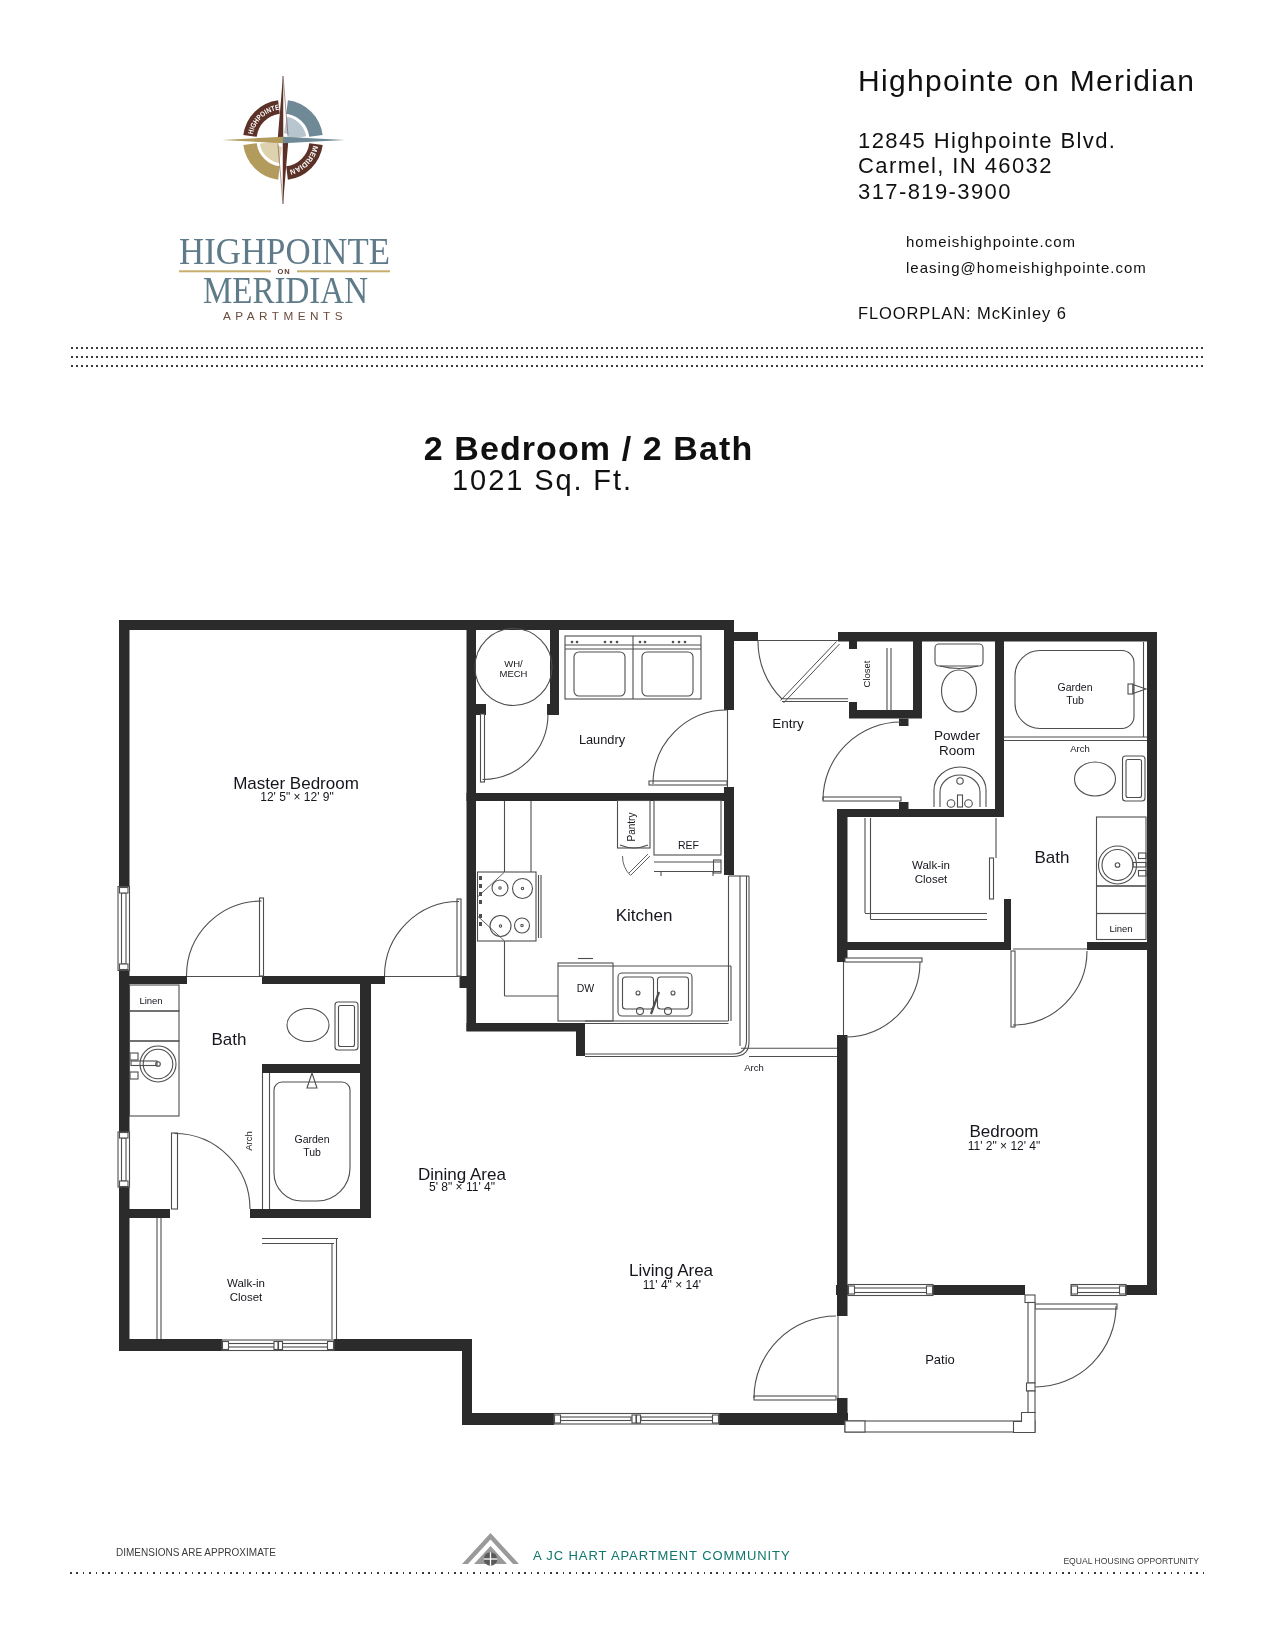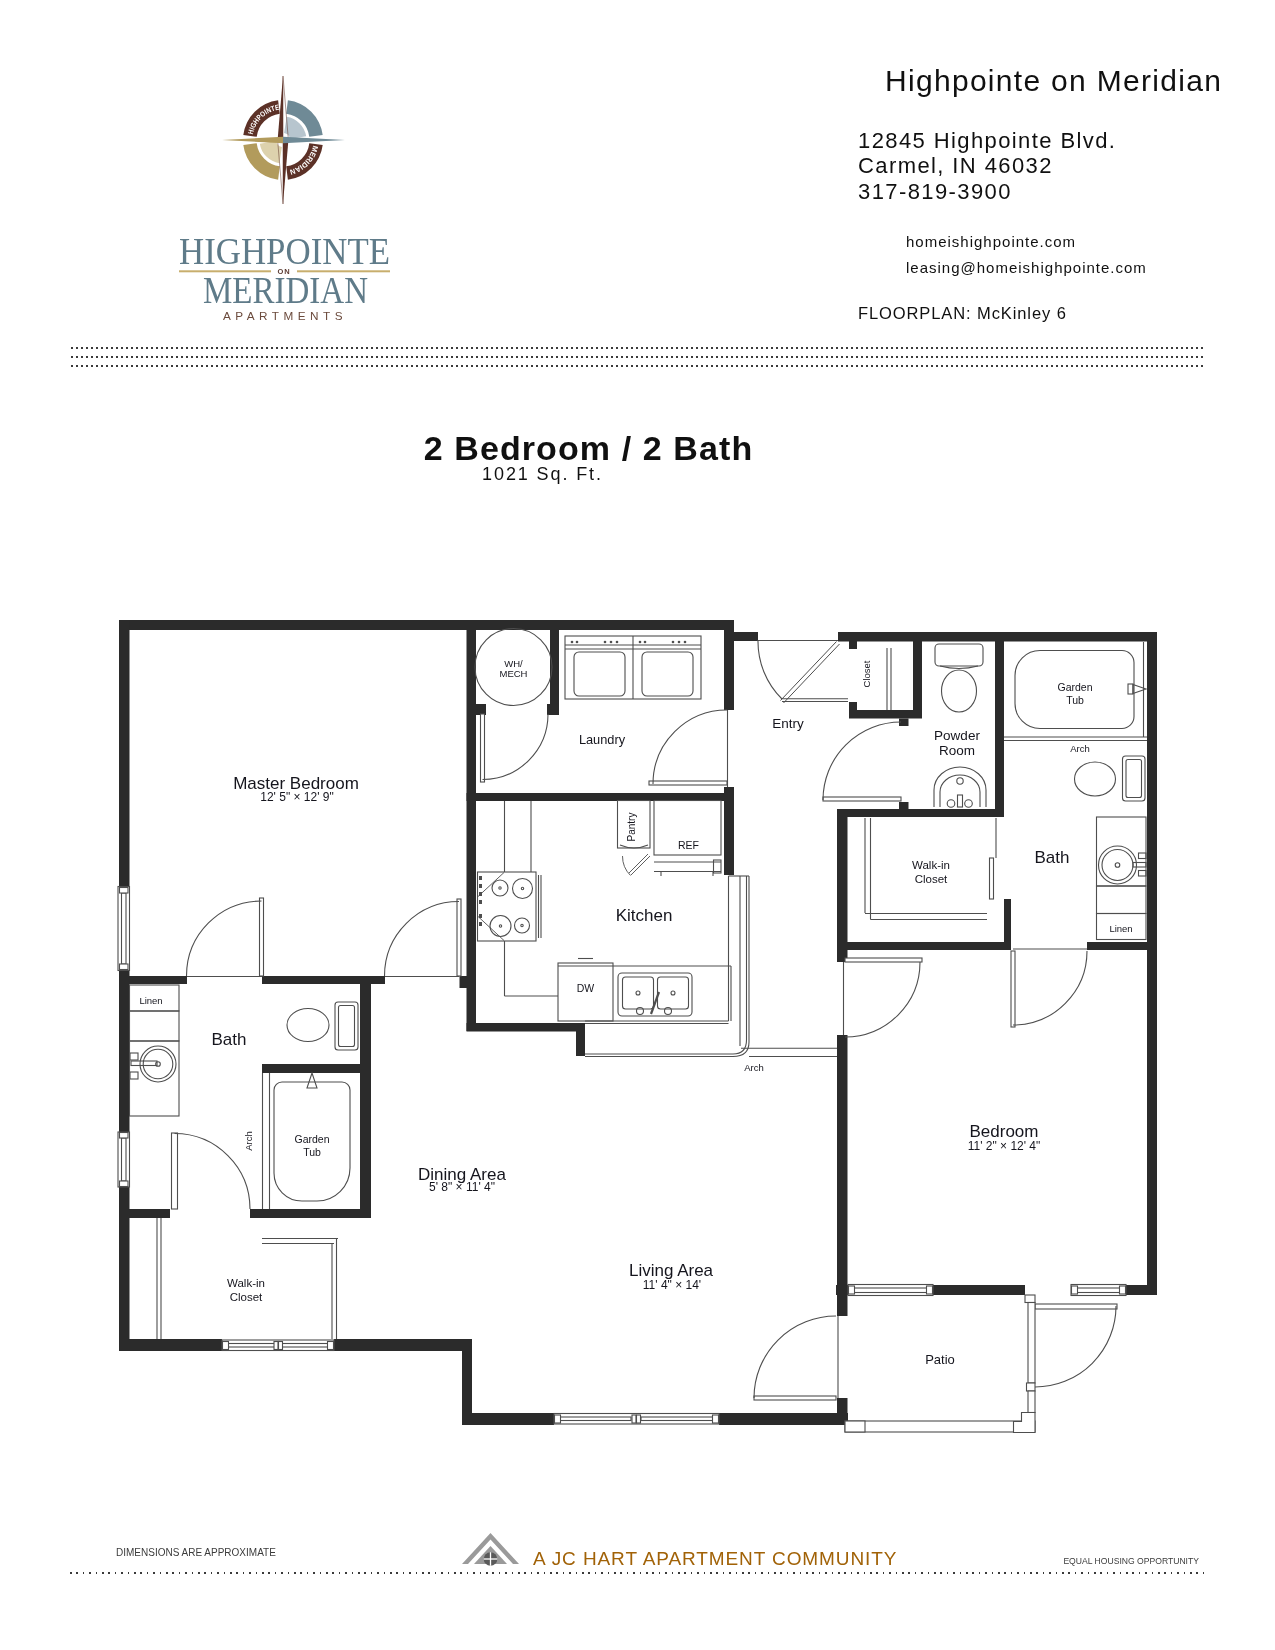--- a/index.html
+++ b/index.html
@@ -8,31 +8,31 @@
   .abs{position:absolute;}
   .dotrow{position:absolute;height:2px;
     background-image:repeating-linear-gradient(90deg,#3a3a3a 0,#3a3a3a 2px,transparent 2px,transparent 5px);}
   .dotrow2{position:absolute;height:1.6px;
     background-image:repeating-linear-gradient(90deg,#3a3a3a 0,#3a3a3a 1.6px,transparent 1.6px,transparent 6.4px);}
   .hdr{color:#101010;}
 </style>
 </head>
 <body>
 
-<div class="abs hdr" style="left:858px;top:64px;font-size:30px;letter-spacing:1.3px;margin-left:27px;">Highpointe on Meridian</div>
+<div class="abs hdr" style="left:858px;top:64px;font-size:30px;letter-spacing:1.3px;">Highpointe on Meridian</div>
 <div class="abs hdr" style="left:858px;top:128px;font-size:22px;letter-spacing:1.4px;line-height:25.4px;">12845 Highpointe Blvd.<br>Carmel, IN 46032<br>317-819-3900</div>
 <div class="abs hdr" style="left:906px;top:229px;font-size:15px;letter-spacing:1.0px;line-height:25.6px;">homeishighpointe.com<br>leasing@homeishighpointe.com</div>
 <div class="abs hdr" style="left:858px;top:304px;font-size:16.5px;letter-spacing:0.9px;">FLOORPLAN: McKinley 6</div>
 
 <div class="dotrow" style="left:71px;top:347px;width:1133px;"></div>
 <div class="dotrow" style="left:71px;top:356px;width:1133px;"></div>
 <div class="dotrow" style="left:71px;top:365px;width:1133px;"></div>
 
 <div class="abs" style="left:0;top:429px;width:1177px;text-align:center;font-size:34px;font-weight:bold;letter-spacing:1.1px;color:#101010;">2 Bedroom / 2 Bath</div>
-<div class="abs" style="left:0;top:464px;width:1085px;text-align:center;font-size:18px;letter-spacing:1.9px;color:#101010;">1021 Sq. Ft.</div>
+<div class="abs" style="left:0;top:464px;width:1085px;text-align:center;font-size:29px;letter-spacing:1.9px;color:#101010;">1021 Sq. Ft.</div>
 
 <svg class="abs" style="left:0;top:0;" width="600" height="350" viewBox="0 0 600 350">
 
   <g>
 
     <path d="M 287.88 100.30 A 40 40 0 0 1 322.70 135.12 L 309.30 136.77 A 26.5 26.5 0 0 0 286.23 113.70 Z" fill="#6f8a96"></path>
 
     <path d="M 286.68 116.79 A 23.5 23.5 0 0 1 306.21 136.32 L 289.91 138.90 A 7 7 0 0 0 284.10 133.09 Z" fill="#b7c5ce"></path>
 
     <path d="M 278.12 179.70 A 40 40 0 0 1 243.30 144.88 L 256.70 143.23 A 26.5 26.5 0 0 0 279.77 166.30 Z" fill="#b29b5c"></path>
@@ -399,14 +399,14 @@
 
 <div class="abs" style="left:76px;top:1546.5px;font-size:10px;letter-spacing:0;color:#3c3c3c;margin-left:40px;">DIMENSIONS ARE APPROXIMATE</div>
 <div class="abs" style="right:76px;top:1547.5px;font-size:8.6px;letter-spacing:0;color:#3c3c3c;margin-top:8px;">EQUAL HOUSING OPPORTUNITY</div>
 <svg class="abs" style="left:461px;top:1530px;" width="62" height="36" viewBox="0 0 62 36">
   <path d="M 1 34 L 29.5 3 L 58 34 L 52 34 L 29.5 9.5 L 7 34 Z" fill="#9a9a9a"></path>
   <path d="M 13 34 L 29.5 16 L 46 34 Z" fill="#9a9a9a"></path>
   <circle cx="29.5" cy="29" r="6.8" fill="#5a5a5a"></circle>
   <line x1="22.7" y1="29" x2="36.3" y2="29" stroke="#fff" stroke-width="1.3"></line>
   <line x1="29.5" y1="22.2" x2="29.5" y2="35.8" stroke="#fff" stroke-width="1.3"></line>
 </svg>
-<div class="abs" style="left:533px;top:1548px;font-size:19px;letter-spacing:0.9px;color:#a16207;">A JC HART APARTMENT COMMUNITY</div>
+<div class="abs" style="left:533px;top:1548px;font-size:13px;letter-spacing:0.9px;color:#0f766e;">A JC HART APARTMENT COMMUNITY</div>
 <div class="dotrow2" style="left:70px;top:1572px;width:1136px;"></div>
 
 </body></html>

